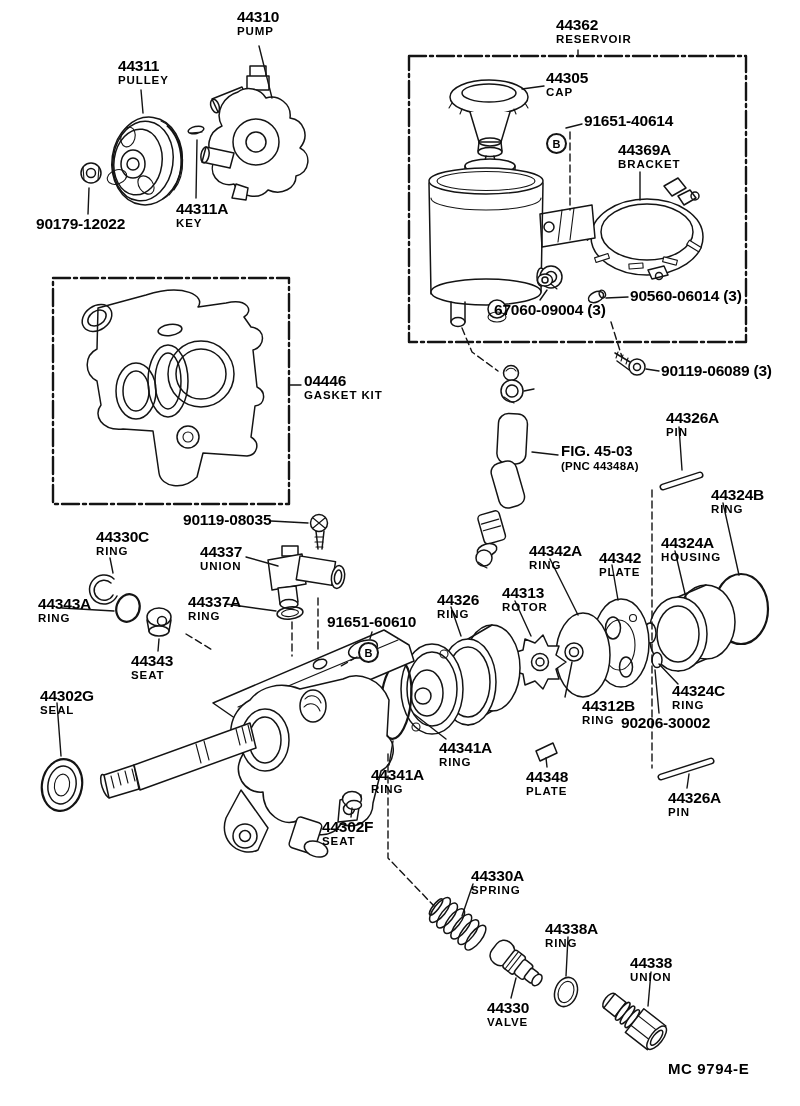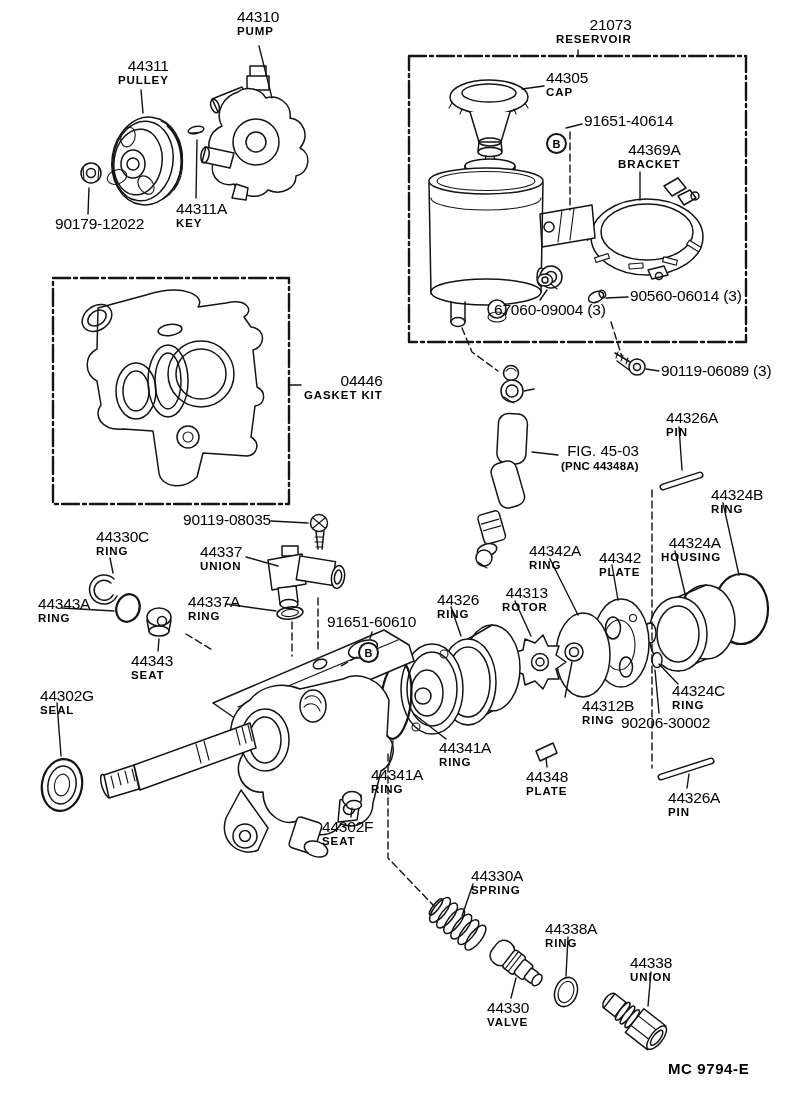--- a/index.html
+++ b/index.html
@@ -7,21 +7,21 @@
          font-family:"Liberation Sans",sans-serif;color:#000;}
   .stage svg{position:absolute;left:0;top:0;}
   .art{stroke:#141414;fill:none;stroke-width:1.5;stroke-linecap:round;stroke-linejoin:round;}
   .w{fill:#ffffff;}
   .thin{stroke-width:1.1;}
   .bold{stroke-width:2.2;}
   .ldr{stroke-width:1.4;}
   .dash{stroke-dasharray:7 4;stroke-width:1.4;}
   .box{stroke-dasharray:17 4 3 4;stroke-width:2.4;}
   .lbl{position:absolute;white-space:nowrap;line-height:1.1;}
-  .lbl .num{font-size:15.5px;font-weight:400;letter-spacing:-0.2px;text-align:right;}
+  .lbl .num{font-size:15.5px;font-weight:700;letter-spacing:-0.2px;}
   .lbl .sub{font-size:11.5px;font-weight:700;letter-spacing:0.9px;}
   .lbl.note .num{font-size:15px;letter-spacing:0;}
   .lbl.note .sub{letter-spacing:0.2px;}
   .bmark{position:absolute;width:17px;height:17px;border:2px solid #141414;border-radius:50%;
          display:flex;align-items:center;justify-content:center;
          font-size:11px;font-weight:700;background:#fff;}
   .footer-code{position:absolute;font-size:15px;font-weight:700;letter-spacing:0.6px;}
 </style>
 </head>
 <body>
@@ -421,25 +421,25 @@
       <div class="sub">PUMP</div>
     </div>
 <div class="lbl" style="left:118px;top:57px">
       <div class="num">44311</div>
       <div class="sub">PULLEY</div>
     </div>
 <div class="lbl" style="left:176px;top:200px">
       <div class="num">44311A</div>
       <div class="sub">KEY</div>
     </div>
-<div class="lbl" style="left:55px;top:215px">
+<div class="lbl" style="left:36px;top:215px">
       <div class="num">90179-12022</div>
     </div>
 <div class="lbl" style="left:556px;top:16px">
-      <div class="num">21073</div>
+      <div class="num">44362</div>
       <div class="sub">RESERVOIR</div>
     </div>
 <div class="lbl" style="left:546px;top:69px">
       <div class="num">44305</div>
       <div class="sub">CAP</div>
     </div>
 <div class="lbl" style="left:584px;top:112px">
       <div class="num">91651-40614</div>
     </div>
 <div class="lbl" style="left:618px;top:141px">

